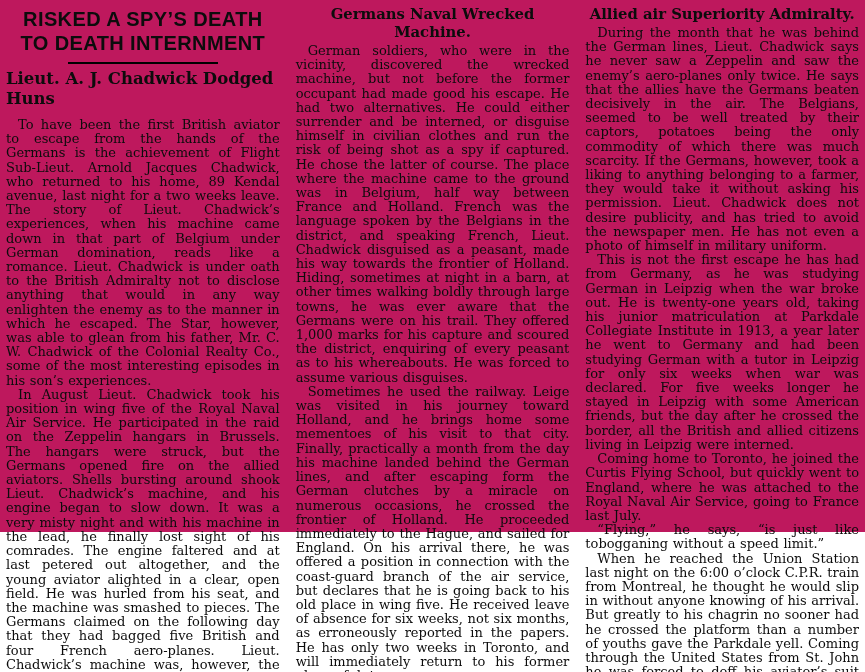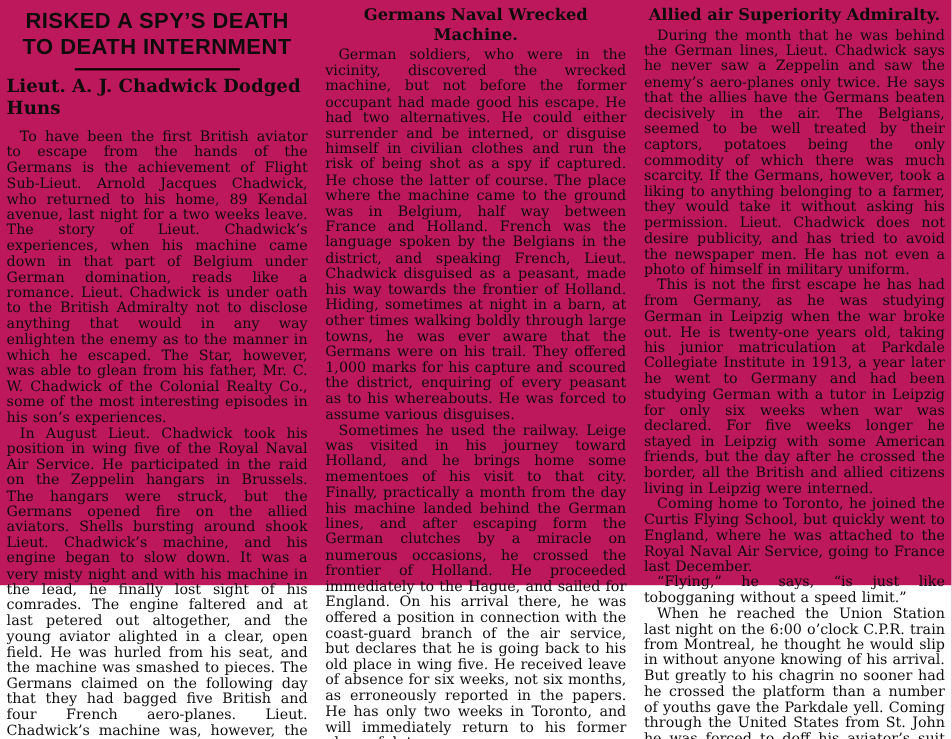--- a/index.html
+++ b/index.html
@@ -91,21 +91,21 @@
       <p>German soldiers, who were in the vicinity, discovered the wrecked machine, but not before the former occupant had made good his escape. He had two alternatives. He could either surrender and be interned, or disguise himself in civilian clothes and run the risk of being shot as a spy if captured. He chose the latter of course. The place where the machine came to the ground was in Belgium, half way between France and Holland. French was the language spoken by the Belgians in the district, and speaking French, Lieut. Chadwick disguised as a peasant, made his way towards the frontier of Holland. Hiding, sometimes at night in a barn, at other times walking boldly through large towns, he was ever aware that the Germans were on his trail. They offered 1,000 marks for his capture and scoured the district, enquiring of every peasant as to his whereabouts. He was forced to assume various disguises.</p>
       <p>Sometimes he used the railway. Leige was visited in his journey toward Holland, and he brings home some mementoes of his visit to that city. Finally, practically a month from the day his machine landed behind the German lines, and after escaping form the German clutches by a miracle on numerous occasions, he crossed the frontier of Holland. He proceeded immediately to the Hague, and sailed for England. On his arrival there, he was offered a position in connection with the coast-guard branch of the air service, but declares that he is going back to his old place in wing five. He received leave of absence for six weeks, not six months, as erroneously reported in the papers. He has only two weeks in Toronto, and will immediately return to his former place of duty.</p>
     </div>
   </div>
 
   <div class="col">
     <div class="section-heading">Allied air Superiority Admiralty.</div>
     <div class="body-text">
       <p>During the month that he was behind the German lines, Lieut. Chadwick says he never saw a Zeppelin and saw the enemy’s aero-planes only twice. He says that the allies have the Germans beaten decisively in the air. The Belgians, seemed to be well treated by their captors, potatoes being the only commodity of which there was much scarcity. If the Germans, however, took a liking to anything belonging to a farmer, they would take it without asking his permission. Lieut. Chadwick does not desire publicity, and has tried to avoid the newspaper men. He has not even a photo of himself in military uniform.</p>
       <p>This is not the first escape he has had from Germany, as he was studying German in Leipzig when the war broke out. He is twenty-one years old, taking his junior matriculation at Parkdale Collegiate Institute in 1913, a year later he went to Germany and had been studying German with a tutor in Leipzig for only six weeks when war was declared. For five weeks longer he stayed in Leipzig with some American friends, but the day after he crossed the border, all the British and allied citizens living in Leipzig were interned.</p>
-      <p>Coming home to Toronto, he joined the Curtis Flying School, but quickly went to England, where he was attached to the Royal Naval Air Service, going to France last December.</p>
+      <p>Coming home to Toronto, he joined the Curtis Flying School, but quickly went to England, where he was attached to the Royal Naval Air Service, going to France last July.</p>
       <p>“Flying,” he says, “is just like tobogganing without a speed limit.”</p>
       <p>When he reached the Union Station last night on the 6:00 o’clock C.P.R. train from Montreal, he thought he would slip in without anyone knowing of his arrival. But greatly to his chagrin no sooner had he crossed the platform than a number of youths gave the Parkdale yell. Coming through the United States from St. John he was forced to doff his aviator’s suit and don civilian clothes.</p>
       <p>When the war is over and not till then, Lieut. Chadwick promises to write an account of all his experiences. He will then tell of the disguises he assumed, the places he visited, and the miraculous manner in which he escaped.</p>
     </div>
 
   </div>
 
 </div>
 
 </body></html>

